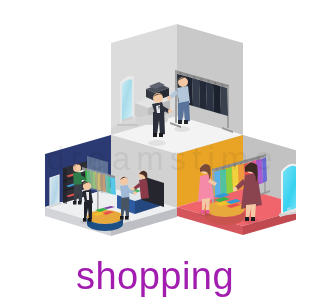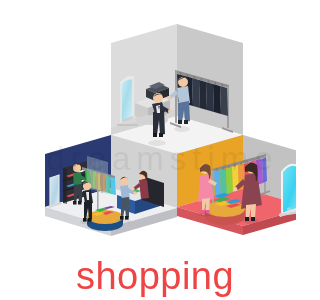--- a/index.html
+++ b/index.html
@@ -6,21 +6,21 @@
   html,body{margin:0;padding:0;background:#ffffff;}
   body{
     width:296px;height:300px;overflow:hidden;position:relative;
     font-family:"Liberation Sans","DejaVu Sans",sans-serif;
   }
   #stage{position:absolute;inset:0;width:296px;height:300px;background:#fff;}
   #artboard{position:absolute;left:0;top:0;width:296px;height:220px;padding-left:29px;}
   .cap{position:absolute;left:0;right:0;text-align:center;}
   #caption{
     top:255px;font-size:38px;line-height:42px;font-weight:300;
-    color:#ef4444;letter-spacing:0.5px;margin-left:14px;
+    color:#a21caf;letter-spacing:0.5px;margin-left:14px;
   }
   .wm{
     position:absolute;left:0;right:0;top:140px;text-align:center;
     font-size:33px;letter-spacing:6px;color:#000;opacity:.055;
     pointer-events:none;font-weight:400;
   }
   svg{display:block;}
 </style>
 </head>
 <body>

